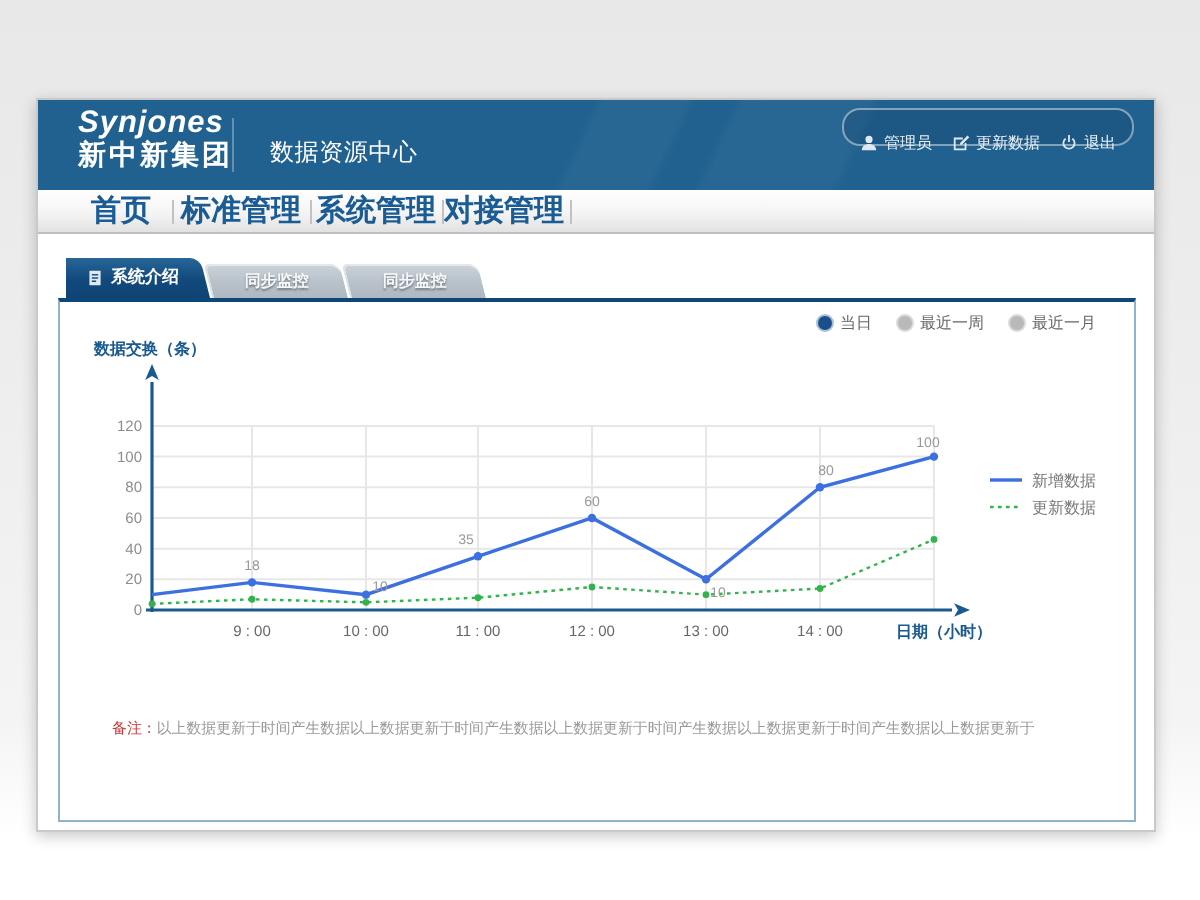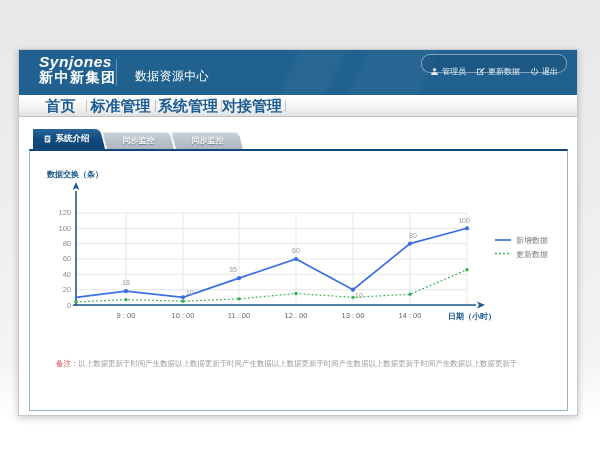--- a/index.html
+++ b/index.html
@@ -138,20 +138,34 @@
         </div>
       </div>
       <div class="tab inactive" style="left: 142px; width: 68px;">
         <div class="tab-inner">
           <span>同步监控</span>
         </div>
       </div>
     </div>
 
   <div class="panel">
+    <div class="filters">
+        <div class="filter-opt">
+          <span class="radio-dot sel"></span>
+          <span>当日</span>
+        </div>
+        <div class="filter-opt">
+          <span class="radio-dot unsel"></span>
+          <span>最近一周</span>
+        </div>
+        <div class="filter-opt">
+          <span class="radio-dot unsel"></span>
+          <span>最近一月</span>
+        </div>
+      </div>
     <div class="chart-wrap"><svg width="537" height="190" viewBox="0 0 537 190">
           <text x="41" y="146.5" text-anchor="end" font-size="7.5" fill="#8c8c8c">0</text>
           <line x1="46" y1="128.66" x2="437" y2="128.66" stroke="#e7e7e7" stroke-width="1"></line>
           <text x="41" y="131.16" text-anchor="end" font-size="7.5" fill="#8c8c8c">20</text>
           <line x1="46" y1="113.32" x2="437" y2="113.32" stroke="#e7e7e7" stroke-width="1"></line>
           <text x="41" y="115.82" text-anchor="end" font-size="7.5" fill="#8c8c8c">40</text>
           <line x1="46" y1="97.97999999999999" x2="437" y2="97.97999999999999" stroke="#e7e7e7" stroke-width="1"></line>
           <text x="41" y="100.47999999999999" text-anchor="end" font-size="7.5" fill="#8c8c8c">60</text>
           <line x1="46" y1="82.64" x2="437" y2="82.64" stroke="#e7e7e7" stroke-width="1"></line>
           <text x="41" y="85.14" text-anchor="end" font-size="7.5" fill="#8c8c8c">80</text>

